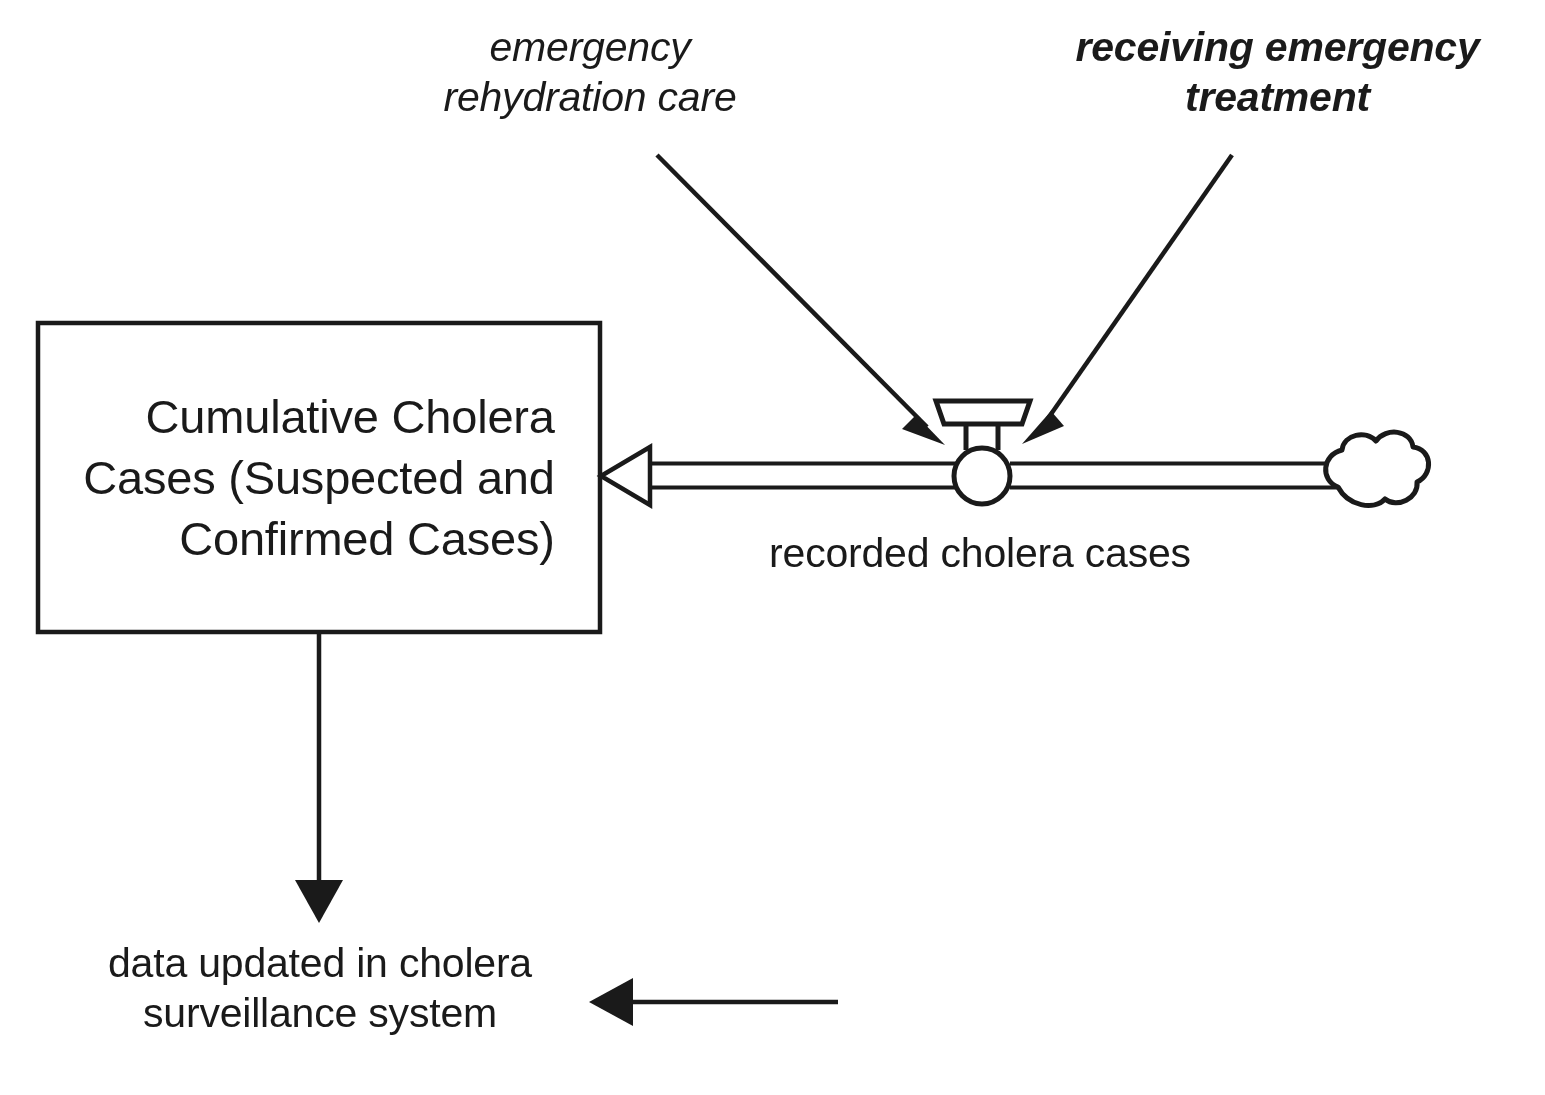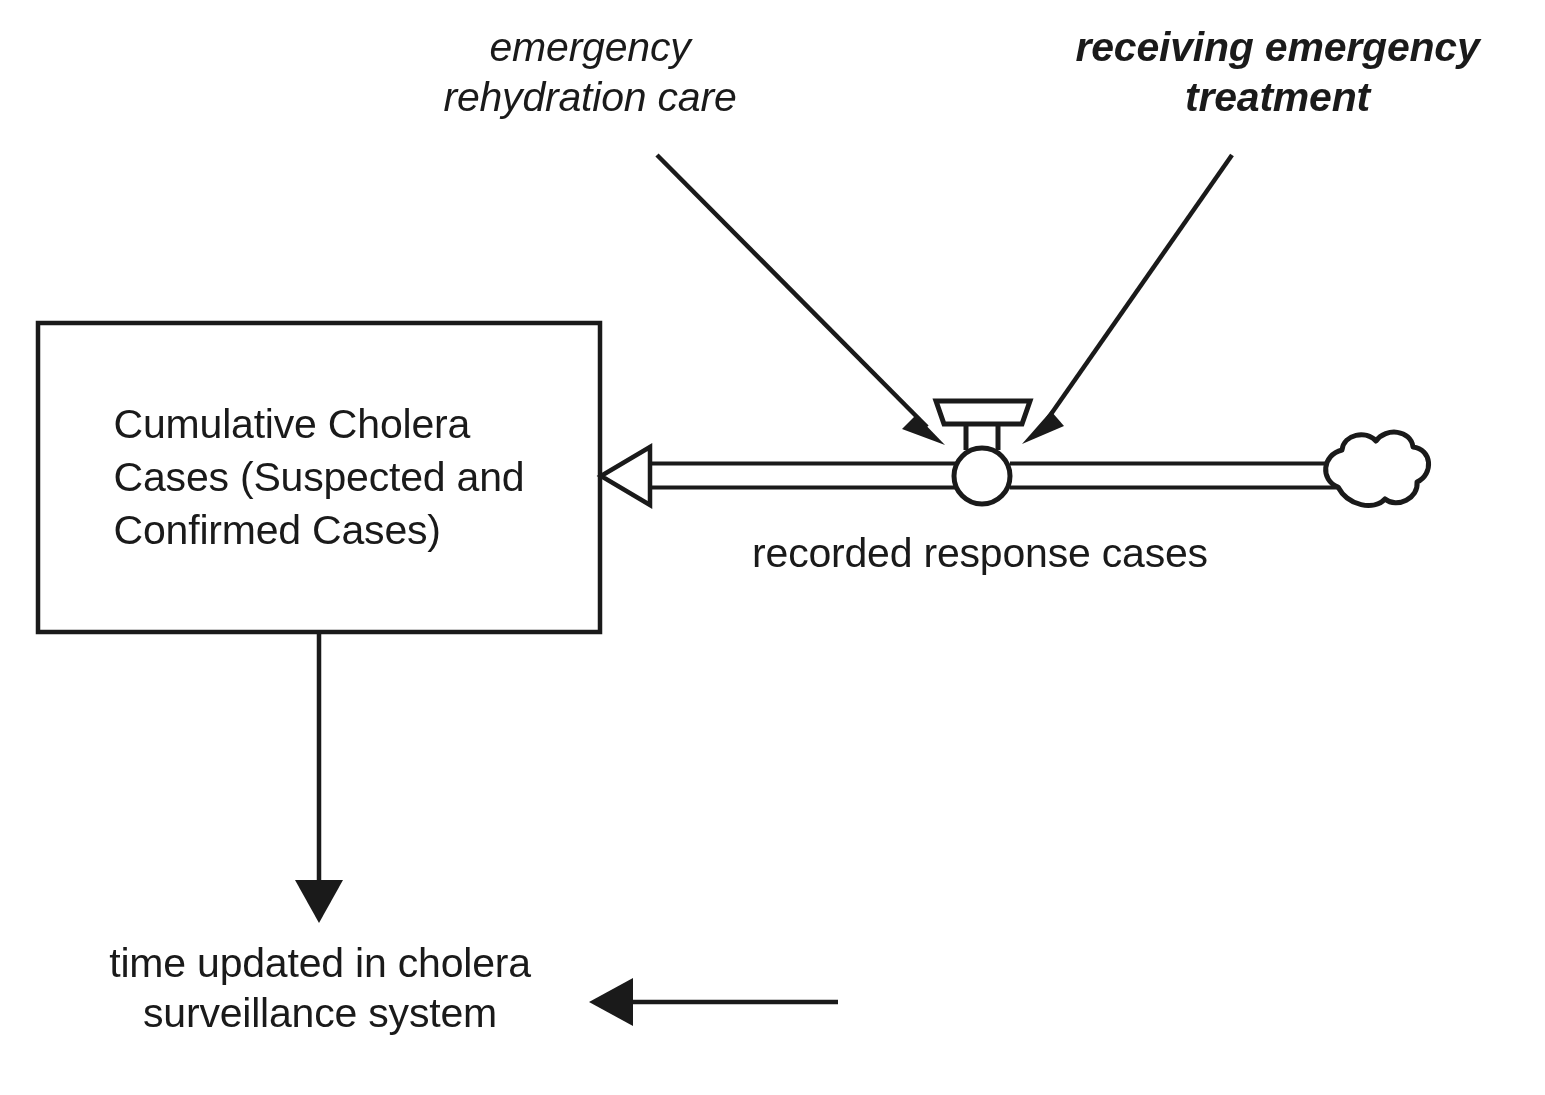--- a/index.html
+++ b/index.html
@@ -44,22 +44,22 @@
   }
   .stock-label {
     position: absolute;
     left: 38px;
     top: 323px;
     width: 562px;
     height: 309px;
     display: flex;
     align-items: center;
     justify-content: center;
-    text-align: left;
-    font-size: 41px;
+    text-align: right;
+    font-size: 47px;
     line-height: 1.30;
     color: #1a1a1a;
     white-space: pre-line;
     letter-spacing: -0.2px;
   }
   
   #label-rehydration { left: 385px; top: 22px;  width: 410px; }
   #label-emergency   { left: 1025px; top: 22px; width: 505px; font-weight: bold; }
   #label-recorded    { left: 700px;  top: 528px; width: 560px; }
   #label-data-updated{ left: 30px;   top: 938px; width: 580px; }
@@ -129,19 +129,19 @@
   <div class="dgm-label aux-label" id="label-rehydration">emergency
 rehydration care</div>
 
   <div class="dgm-label aux-label" id="label-emergency">receiving emergency
 treatment</div>
 
   <div class="stock-label">Cumulative Cholera
 Cases (Suspected and
 Confirmed Cases)</div>
 
-  <div class="dgm-label plain-label" id="label-recorded">recorded response cases</div>
+  <div class="dgm-label plain-label" id="label-recorded">recorded cholera cases</div>
 
-  <div class="dgm-label plain-label" id="label-data-updated">time updated in cholera
+  <div class="dgm-label plain-label" id="label-data-updated">data updated in cholera
 surveillance system</div>
 
 
 </div>
 
 </body></html>

